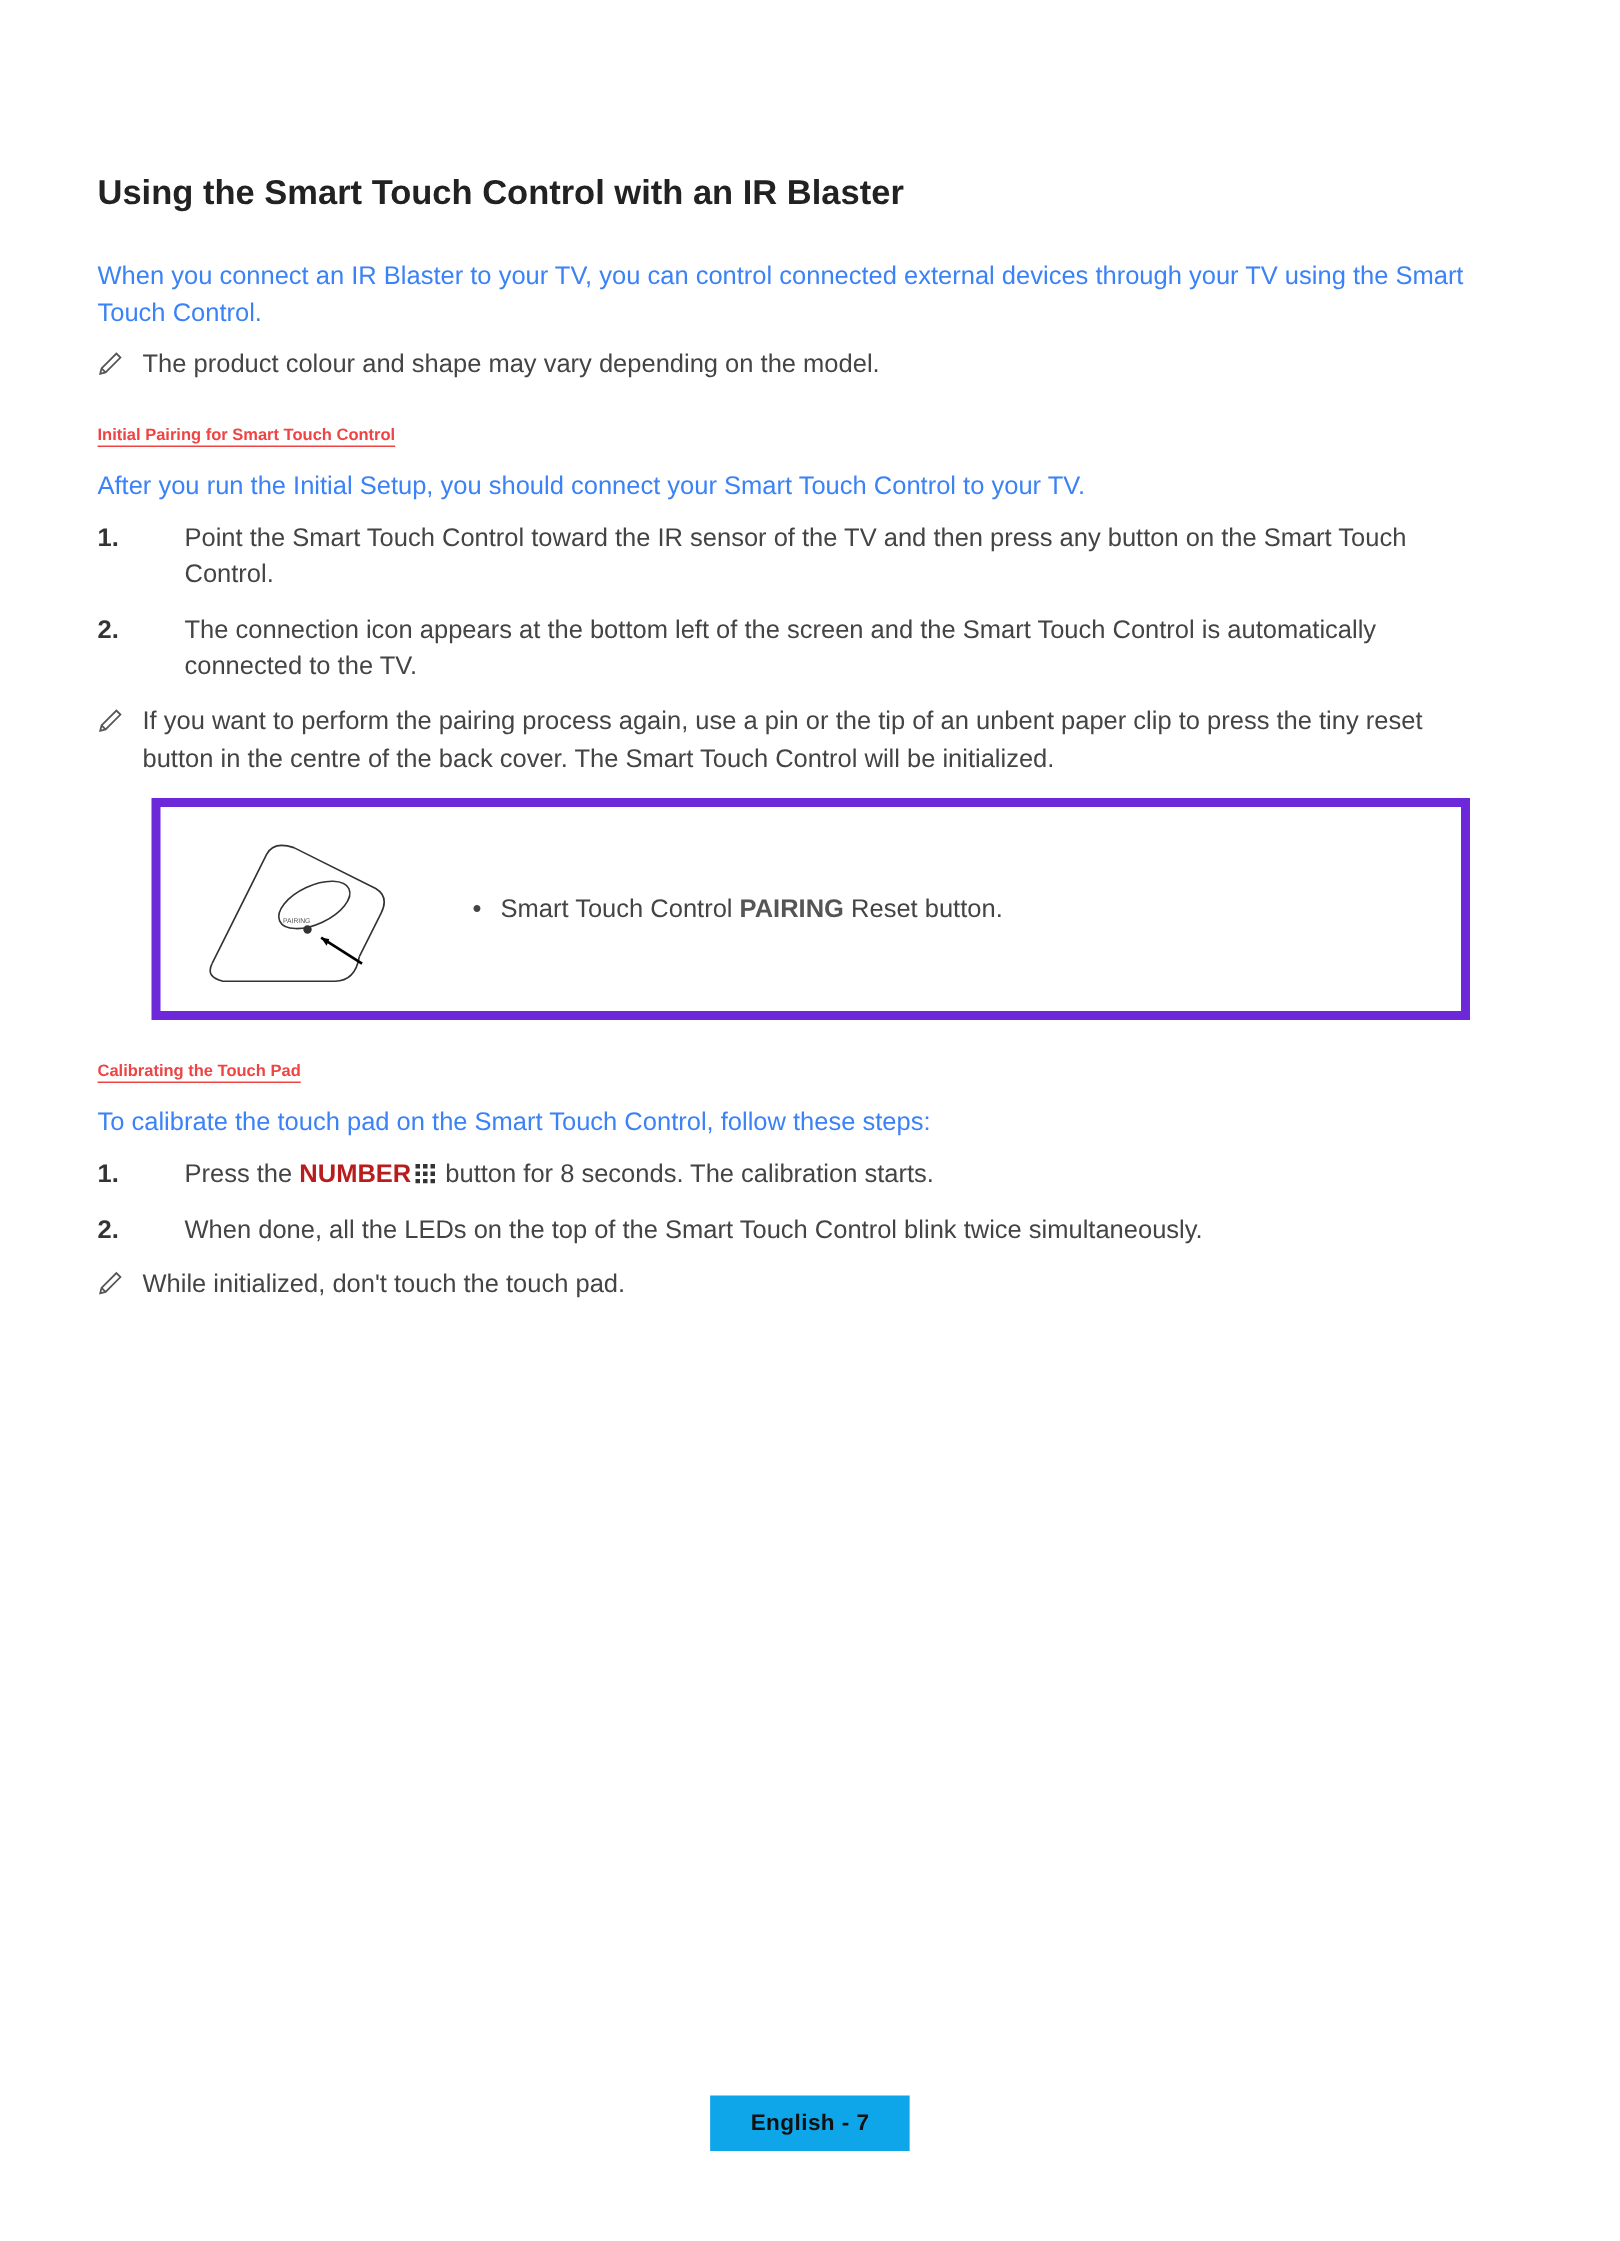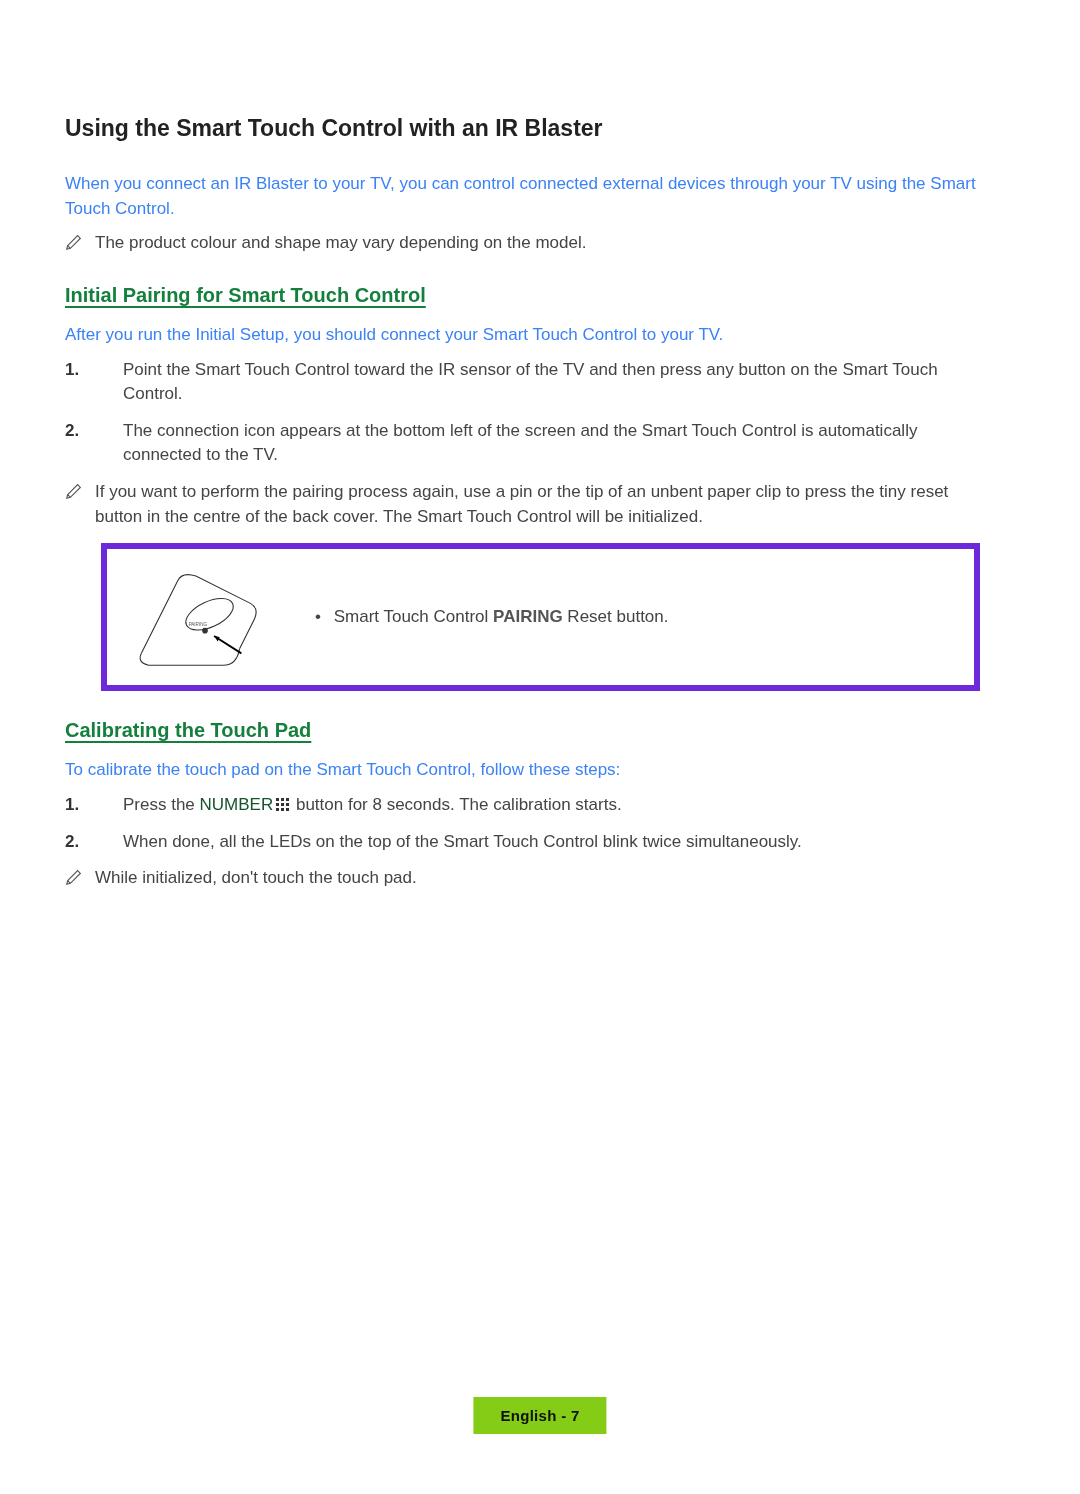--- a/index.html
+++ b/index.html
@@ -36,23 +36,23 @@
     color: #444;
   }
   .note-icon {
     flex: 0 0 auto;
     width: 18px;
     height: 18px;
     margin-top: 2px;
   }
   .note-text { flex: 1; }
   .subhead {
-    font-size: 20px;
-    font-weight: bold;
-    color: #15803d;
+    font-size: 11px;
+    font-weight: bold;
+    color: #ef4444;
     text-decoration: underline;
     text-underline-offset: 4px;
     margin-top: 28px;
     margin-bottom: 16px;
   }
   .ol-row {
     display: flex;
     gap: 10px;
     margin-bottom: 12px;
     font-size: 17px;
@@ -83,34 +83,34 @@
     color: #444;
     display: flex;
     align-items: center;
     gap: 8px;
   }
   .diagram-bullet::before {
     content: "•";
     margin-right: 8px;
   }
   .bold-inline { font-weight: bold; color: #555; }
-  .number-btn-label { font-weight: normal; color: #14532d; }
+  .number-btn-label { font-weight: bold; color: #b91c1c; }
   .dots-icon {
     display: inline-block;
     width: 14px;
     height: 14px;
     vertical-align: -1px;
     margin: 0 2px;
   }
   .footer-pill {
     position: absolute;
     left: 50%;
     transform: translateX(-50%);
     bottom: 60px;
-    background: #84cc16;
+    background: #0ea5e9;
     color: #111;
     font-size: 15px;
     font-weight: bold;
     padding: 10px 27px;
     letter-spacing: 0.3px;
   }
 </style>
 </head>
 <body>
 

